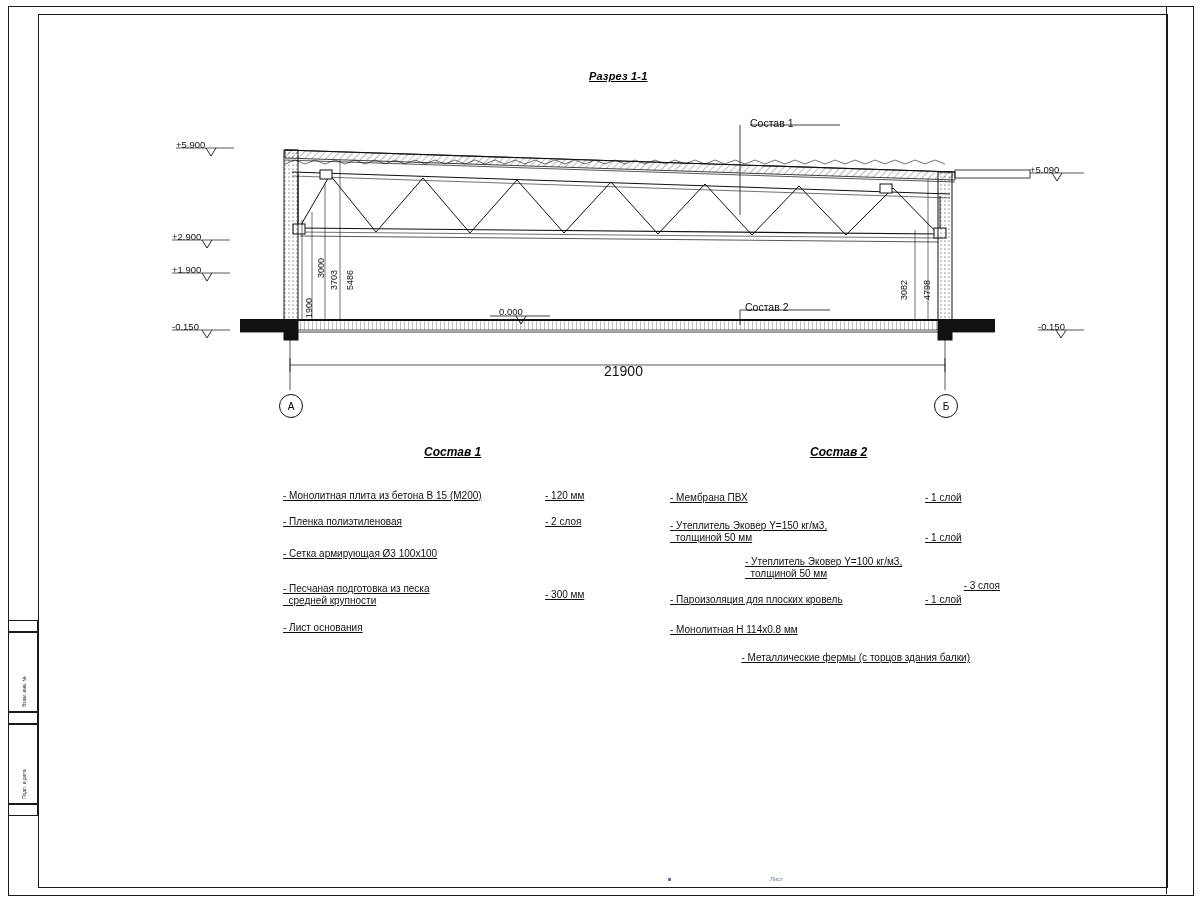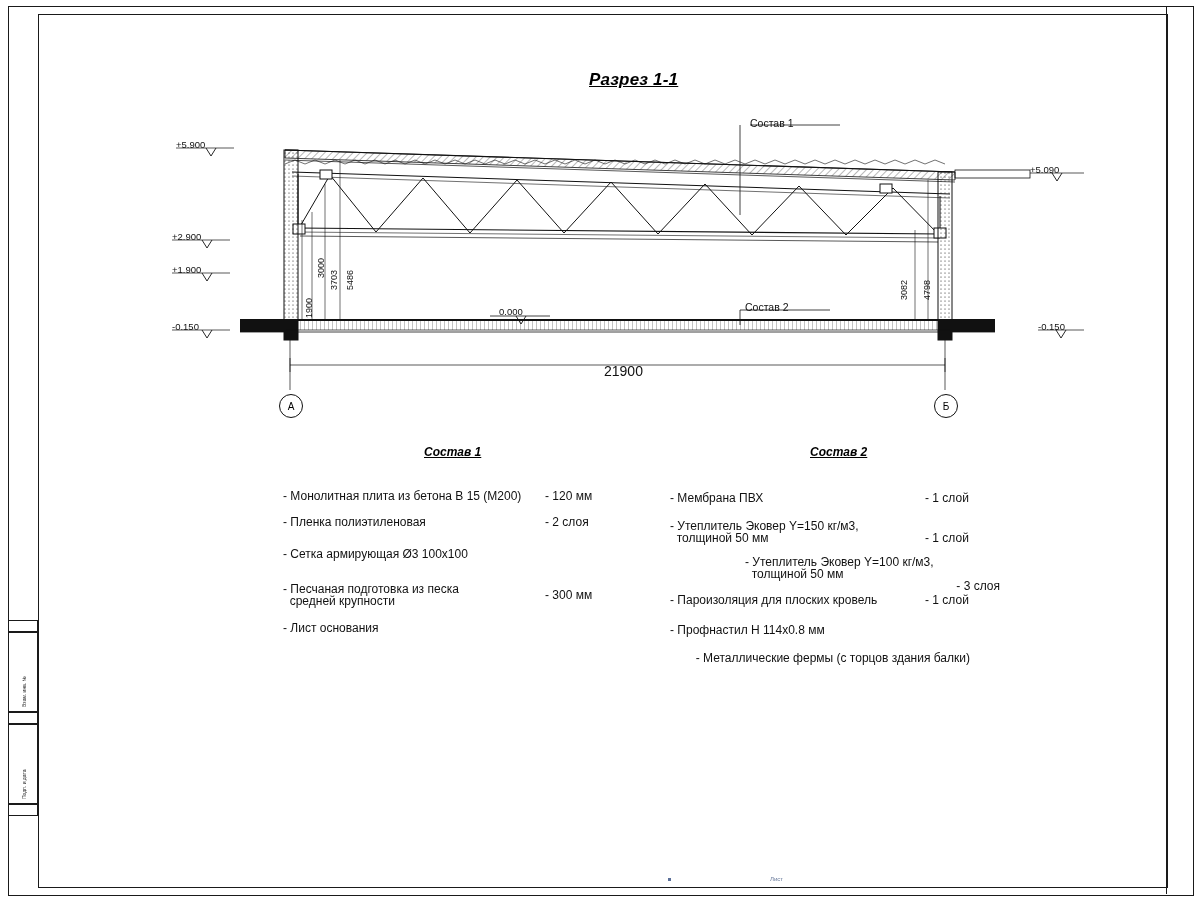--- a/index.html
+++ b/index.html
@@ -56,21 +56,21 @@
     position: absolute;
     transform: rotate(-90deg);
     transform-origin: left top;
     white-space: nowrap;
     font-size: 5px;
     color: #222;
   }
 
   
   .title-main {
-    font-size: 17px;
+    font-size: 11px;
     font-style: italic;
     font-weight: bold;
     text-decoration: underline;
     letter-spacing: .2px;
   }
   .title-sub {
     font-size: 12px;
     font-style: italic;
     font-weight: bold;
     text-decoration: underline;
@@ -85,23 +85,24 @@
     transform: rotate(-90deg);
     transform-origin: left top;
   }
 
   
   .legend { position: absolute; }
   .legend-row {
     display: flex;
     align-items: flex-start;
     margin-bottom: 12px;
-    font-size: 12px;
+    font-size: 10px;
     line-height: 12px;
     color: #111;
+    text-decoration: underline;
   }
   .legend-row .lg-name { display: block; }
   .legend-row .lg-val { white-space: nowrap; text-align: left; }
 
   
   .bubble {
     position: absolute;
     width: 22px; height: 22px;
     border: 1px solid #111;
     border-radius: 50%;
@@ -339,21 +340,21 @@
     <div class="legend-row" style="height:26px; align-items:flex-end;flex-direction:column;">
       <div class="lg-name" style="width:255px; white-space:pre;">- Утеплитель Эковер Y=100 кг/м3,
   толщиной 50 мм</div>
       <div class="lg-val">- 3 слоя</div>
     </div>
     <div class="legend-row" style="height:18px;">
       <div class="lg-name" style="width:255px;">- Пароизоляция для плоских кровель</div>
       <div class="lg-val">- 1 слой</div>
     </div>
     <div class="legend-row" style="height:16px;">
-      <div class="lg-name" style="width:255px;">- Профнастил Н 114х0.8 мм</div>
+      <div class="lg-name" style="width:255px;">- Монолитная Н 114х0.8 мм</div>
       <div class="lg-val"></div>
     </div>
     <div class="legend-row" style="height:16px;">
       <div class="lg-name" style="width:300px;text-align:right;">- Металлические фермы (с торцов здания балки)</div>
       <div class="lg-val"></div>
     </div>
   </div>
 
   <div class="abs" style="left:770px; top:876px; font-size:6px; color:#6a7b9c;">
     <span>Лист</span>

